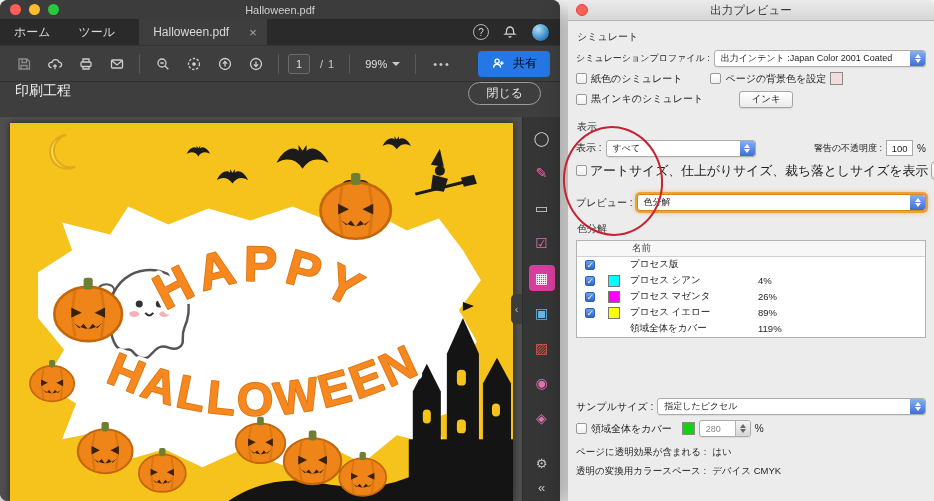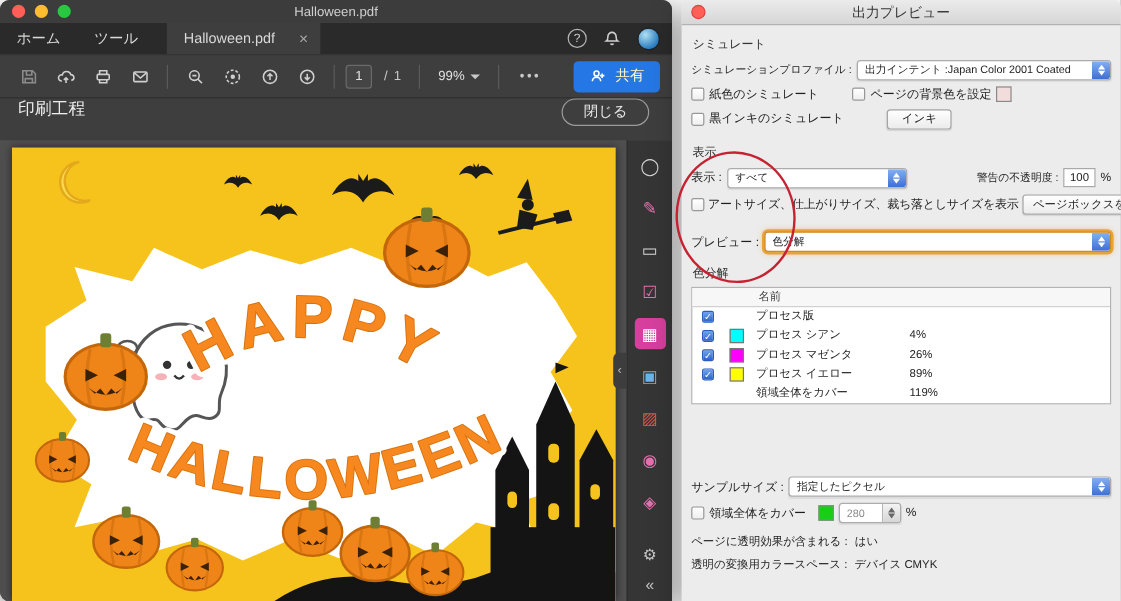--- a/index.html
+++ b/index.html
@@ -28,21 +28,21 @@
   .tool-btn { width:27px; height:26px; display:flex; align-items:center; justify-content:center; border-radius:3px; }
   .tool-btn svg { stroke:#cfcfcf; fill:none; stroke-width:1.3; }
   .tool-btn.dim svg { stroke:#8b8b8b; }
   .tsep { width:1px; height:20px; background:#5a5a5a; margin:0 5px; }
   .page-box { min-width:22px; height:20px; border:1px solid #6a6a6a; border-radius:3px; color:#e2e2e2; font-size:11px;
               display:flex; align-items:center; justify-content:center; padding:0 5px; background:#454545; }
   .page-rest { color:#c9c9c9; font-size:11px; margin:0 6px; display:flex; gap:5px; }
   .zoom { color:#e0e0e0; font-size:11px; display:flex; align-items:center; gap:5px; padding:0 6px; }
   .caret { width:0; height:0; border:4px solid transparent; border-top:4px solid #c9c9c9; margin-top:4px; }
   .more { color:#c9c9c9; letter-spacing:2px; font-size:11px; padding:0 8px; }
-  .share-btn { margin-left:auto; color:#fef9c3; font-size:12px; height:26px; padding:0 13px; border-radius:4px;
+  .share-btn { margin-left:auto; color:#000000; font-size:12px; height:26px; padding:0 13px; border-radius:4px;
                display:flex; align-items:center; gap:7px; }
   .share-btn svg { stroke:#fff; fill:none; stroke-width:1.4; }
 
   .subheader { height:36px; background:#3e3e3e; border-top:1px solid #2f2f2f; display:flex; padding:0 15px; flex:0 0 auto; }
   .subheader-title { color:#ededed; font-size:14px; }
   .close-btn { margin-left:auto; margin-right:4px; border:1px solid #9c9c9c; color:#e6e6e6; font-size:12px; height:23px;
                padding:0 17px; border-radius:12px; display:flex; align-items:center; background:transparent; }
 
   .body-row { flex:1; display:flex; min-height:0; }
   .canvas { flex:1; background:#4f4f4f; position:relative; padding:6px 9px 0 10px; min-width:0; }
@@ -63,21 +63,21 @@
             display:flex; flex-direction:column; overflow:hidden; }
   .dlg-titlebar { height:21px; background:linear-gradient(#ebebeb,#d6d6d6); border-bottom:1px solid #b2b2b2;
                   position:relative; display:flex; align-items:center; flex:0 0 auto; }
   .dlg-close { width:12px; height:12px; border-radius:50%; background:#ff5f57; border:1px solid #df433d; margin-left:8px; z-index:2; }
   .dlg-title { position:absolute; left:0; right:0; text-align:center; font-size:11.5px; color:#353535; }
   .dlg-body { flex:1; padding:5px 8px 0; display:flex; flex-direction:column; }
 
   .sec-label { font-size:10px; color:#333; margin:4px 0 3px 1px; }
   .row { display:flex; align-items:center; margin:2.5px 0; gap:4px; }
   .lbl { white-space:nowrap; }
-  .small-lbl { font-size:10px; letter-spacing:-.2px;text-align:right; }
+  .small-lbl { font-size:13px; letter-spacing:-.2px;text-align:right; }
   .tight { font-size:9px; }
 
   .popup { height:17px; background:#fff; border:1px solid #acacac; border-radius:3px; display:flex; align-items:center;
            font-size:9px; padding-left:6px; position:relative; overflow:hidden; box-shadow:0 1px 1px rgba(0,0,0,.07); }
   .popup .val { flex:1; white-space:nowrap; overflow:hidden; }
   .cap { width:15px; align-self:stretch; background:linear-gradient(#84b0f3,#3e6ed5); display:flex; flex-direction:column;
          align-items:center; justify-content:center; border-radius:0 2px 2px 0; flex:0 0 auto; }
   .cap i { display:block; width:0; height:0; border:3px solid transparent; }
   .cap i.up { border-bottom:4px solid #fff; margin-bottom:1px; }
   .cap i.down { border-top:4px solid #fff; }

